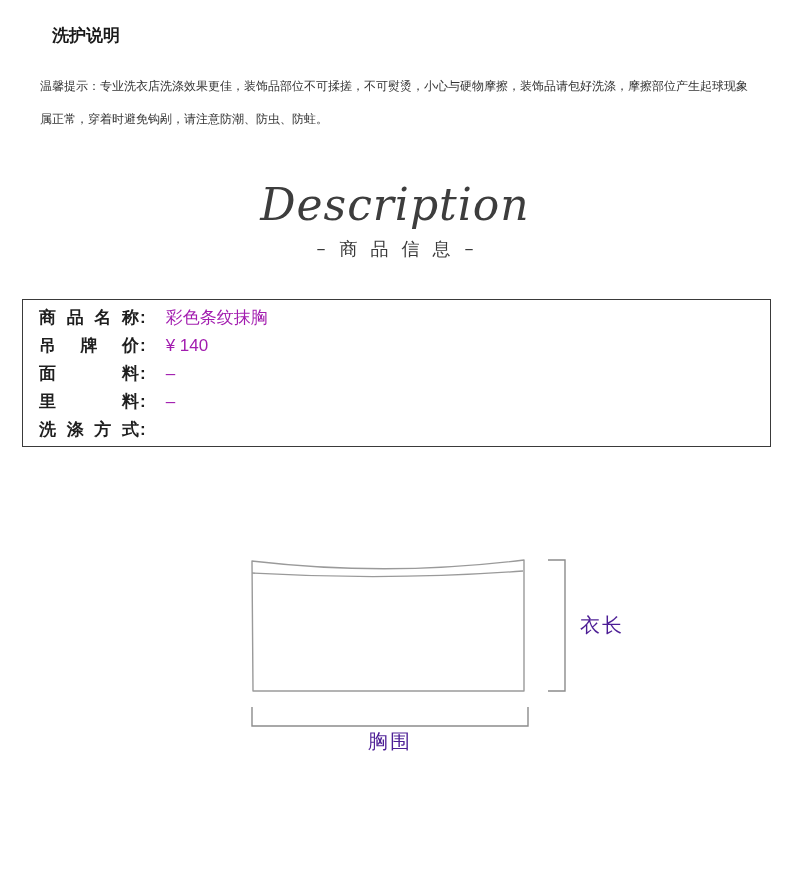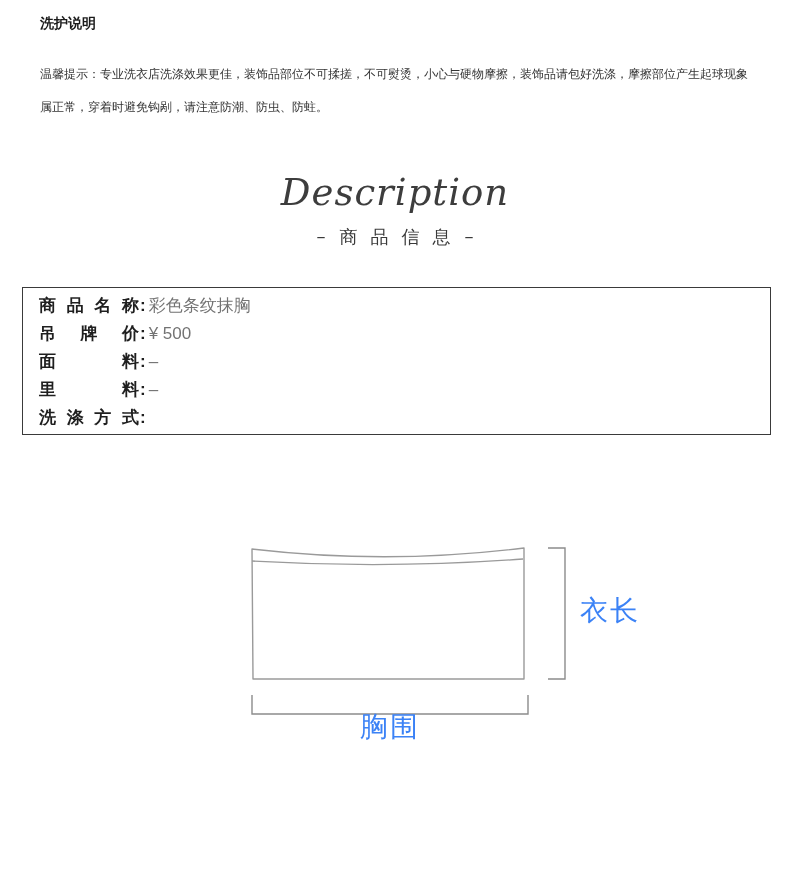--- a/index.html
+++ b/index.html
@@ -14,43 +14,43 @@
     background: #ffffff;
     font-family: "Liberation Sans", sans-serif;
     overflow: hidden;
   }
 
   
   .care-section {
     padding: 11px 40px 0 40px;
   }
   .care-title {
-    margin: 0;
-    font-size: 14px;
+    margin: 12px;
+    font-size: 17px;
     line-height: 25px;
     font-weight: bold;
     color: #1a1a1a;
   }
   .care-note {
     margin: 22px 0 0 0;
     width: 712px;
     font-size: 12px;
     line-height: 33px;
     color: #333333;
   }
 
   
   .desc-header {
     margin-top: 46px;
     text-align: center;
   }
   .desc-script {
     font-family: "DejaVu Serif", serif;
     font-style: italic;
-    font-size: 37px;
+    font-size: 44px;
     line-height: 46px;
     color: #3d3d3d;
     letter-spacing: 1px;
   }
   .desc-sub {
     margin-top: 9px;
     display: flex;
     justify-content: center;
     align-items: center;
     gap: 14px;
@@ -86,42 +86,41 @@
     color: #1f1f1f;
     flex: none;
   }
   .info-colon {
     font-weight: bold;
     color: #1f1f1f;
     margin-left: 1px;
     flex: none;
   }
   .info-value {
-    margin-left: 3px;
-    color: #737373;
+    margin-left: 20px;
+    color: #a21caf;
   }
 
   
   .size-diagram {
     position: relative;
     margin-top: 102px;
     height: 240px;
   }
   .size-diagram svg {
     position: absolute;
     left: 0;
     top: 0;
   }
   .diagram-label {
     position: absolute;
-    font-size: 28px;
+    font-size: 20px;
     line-height: 20px;
-    color: #3b82f6;
+    color: #4c1d95;
     letter-spacing: 2px;
-    font-family: Liberation Mono, monospace;
   }
   .label-length {
     left: 580px;
     top: 636px;
   }
   .label-bust {
     left: 252px;
     top: 761px;
     width: 276px;
     text-align: center;
@@ -162,21 +161,21 @@
         <span class="info-colon">:</span>
       <span class="info-value">彩色条纹抹胸</span>
     </div>
     <div class="info-row">
       <span class="info-label js-char-justify">
           <span>吊</span>
           <span>牌</span>
           <span>价</span>
         </span>
         <span class="info-colon">:</span>
-      <span class="info-value">¥ 500</span>
+      <span class="info-value">¥ 140</span>
     </div>
     <div class="info-row">
       <span class="info-label js-char-justify">
           <span>面</span>
           <span>料</span>
         </span>
         <span class="info-colon">:</span>
       <span class="info-value">–</span>
     </div>
     <div class="info-row">

